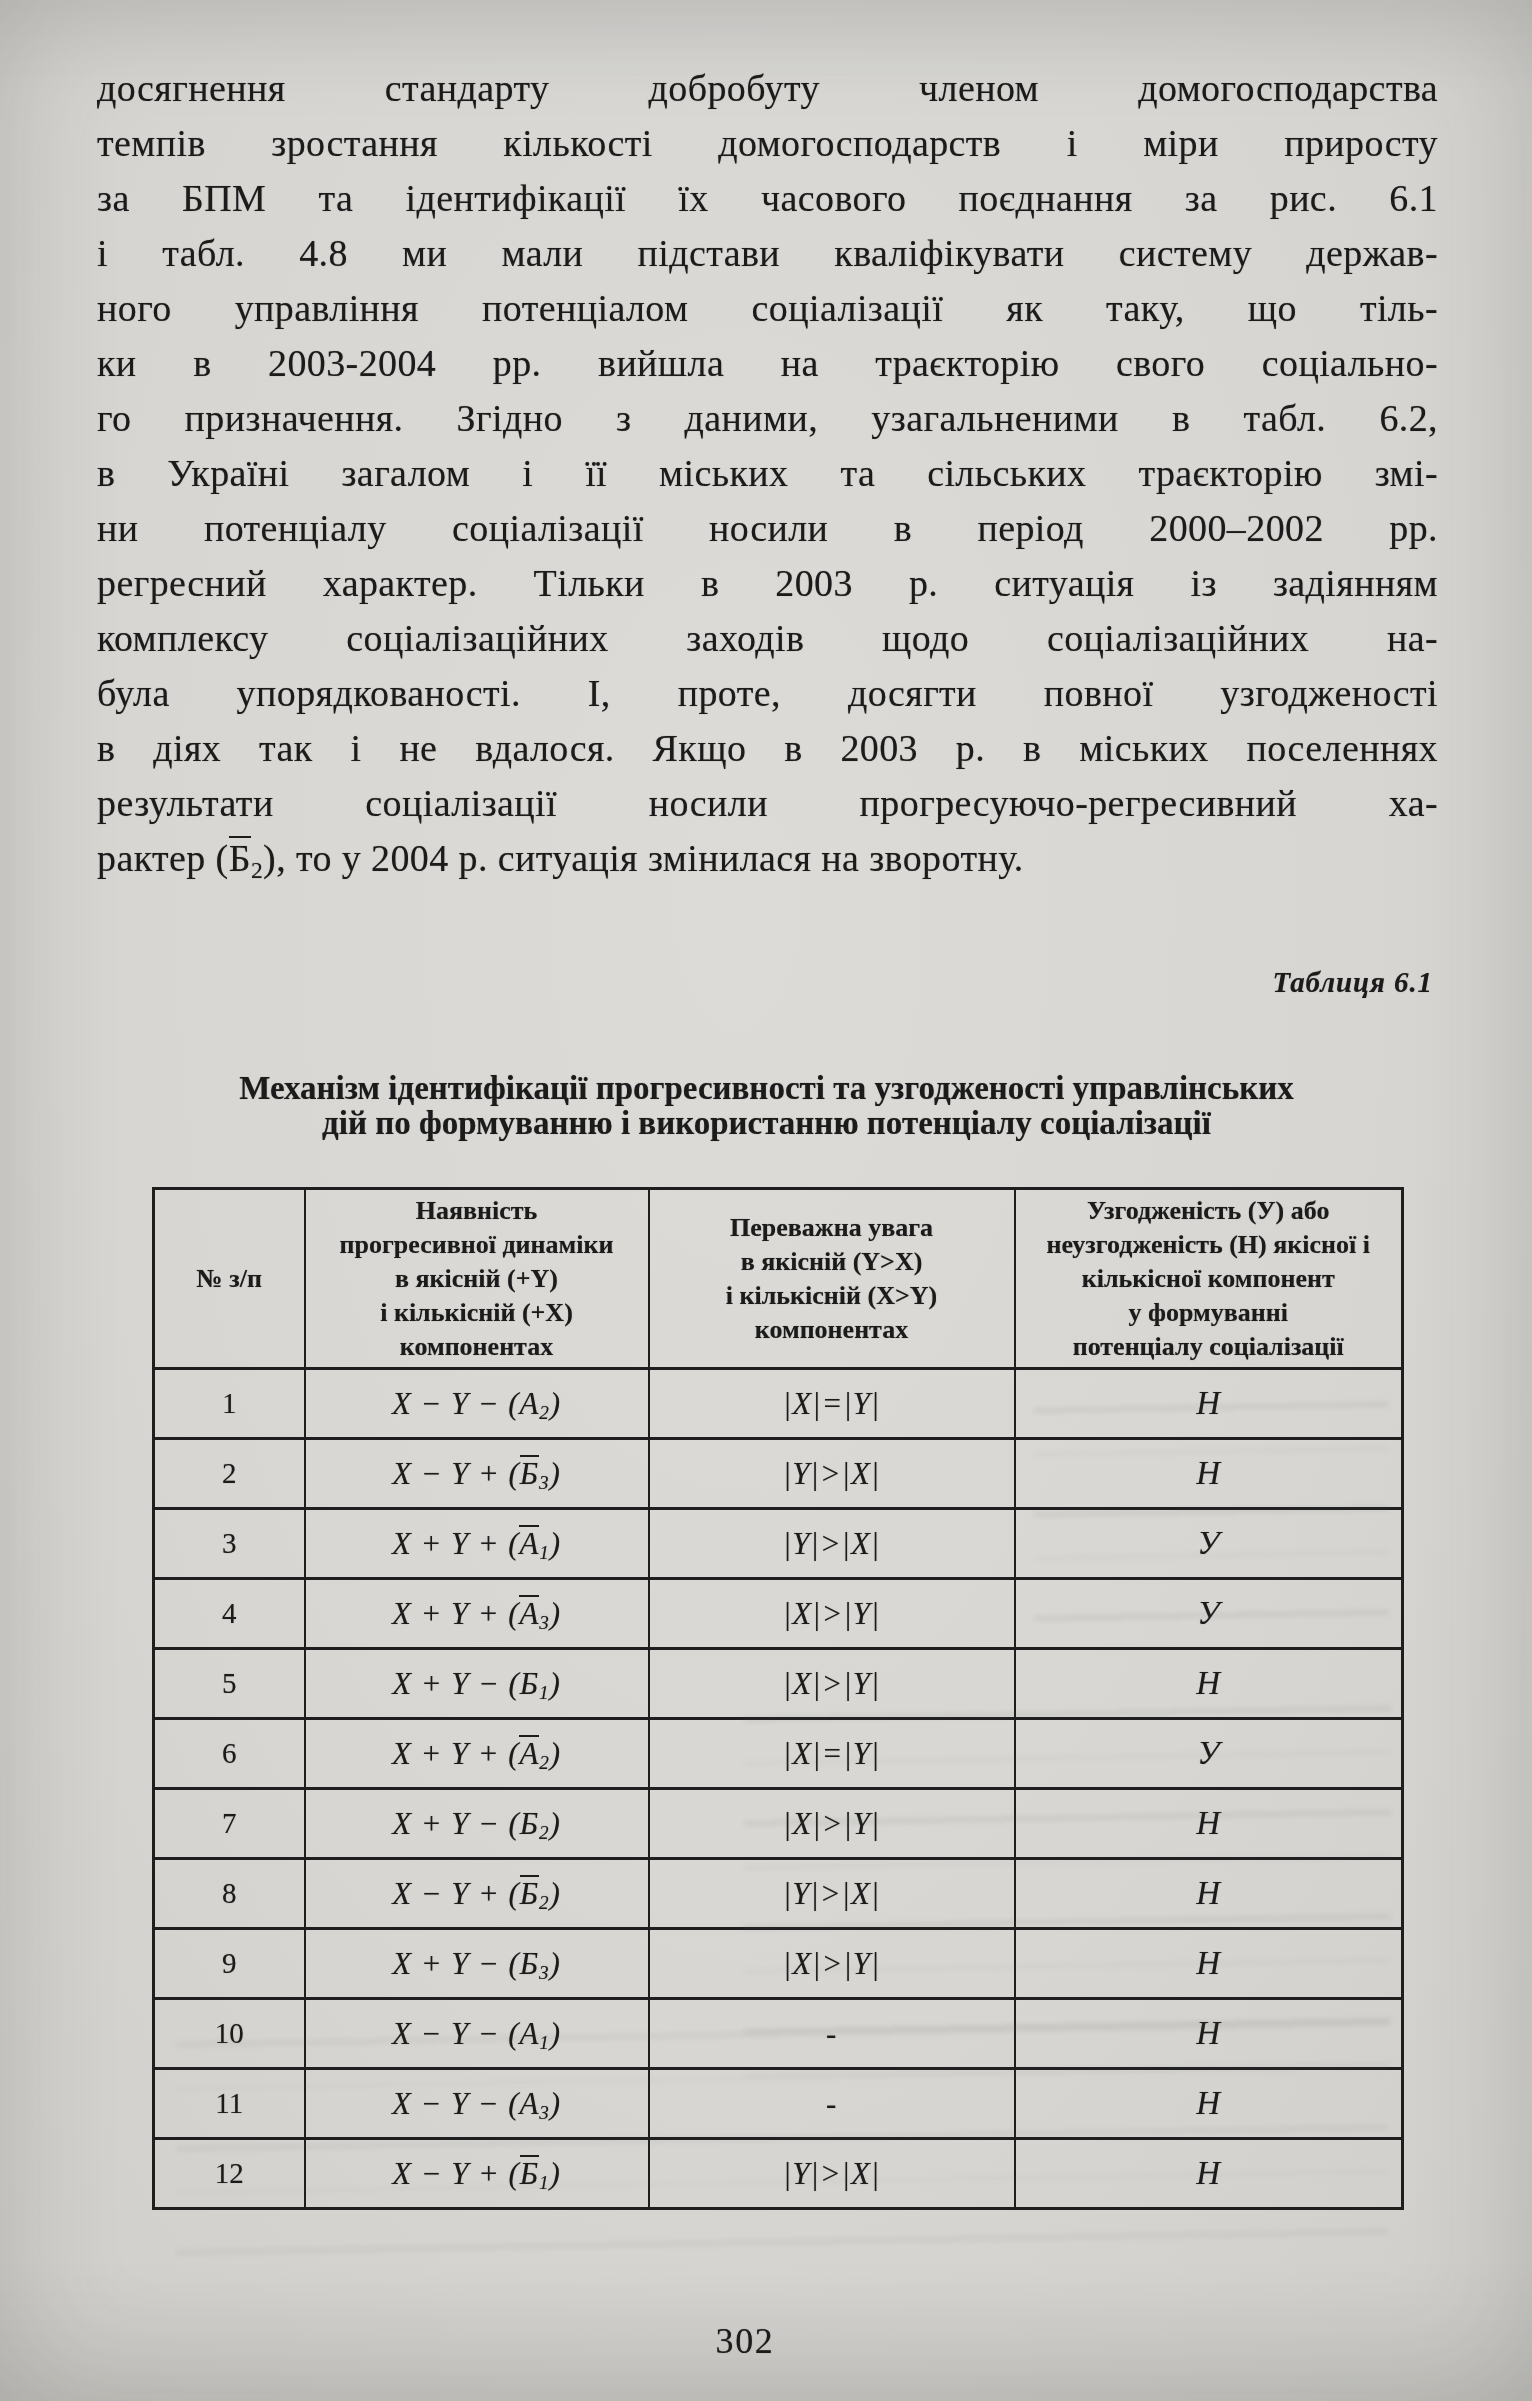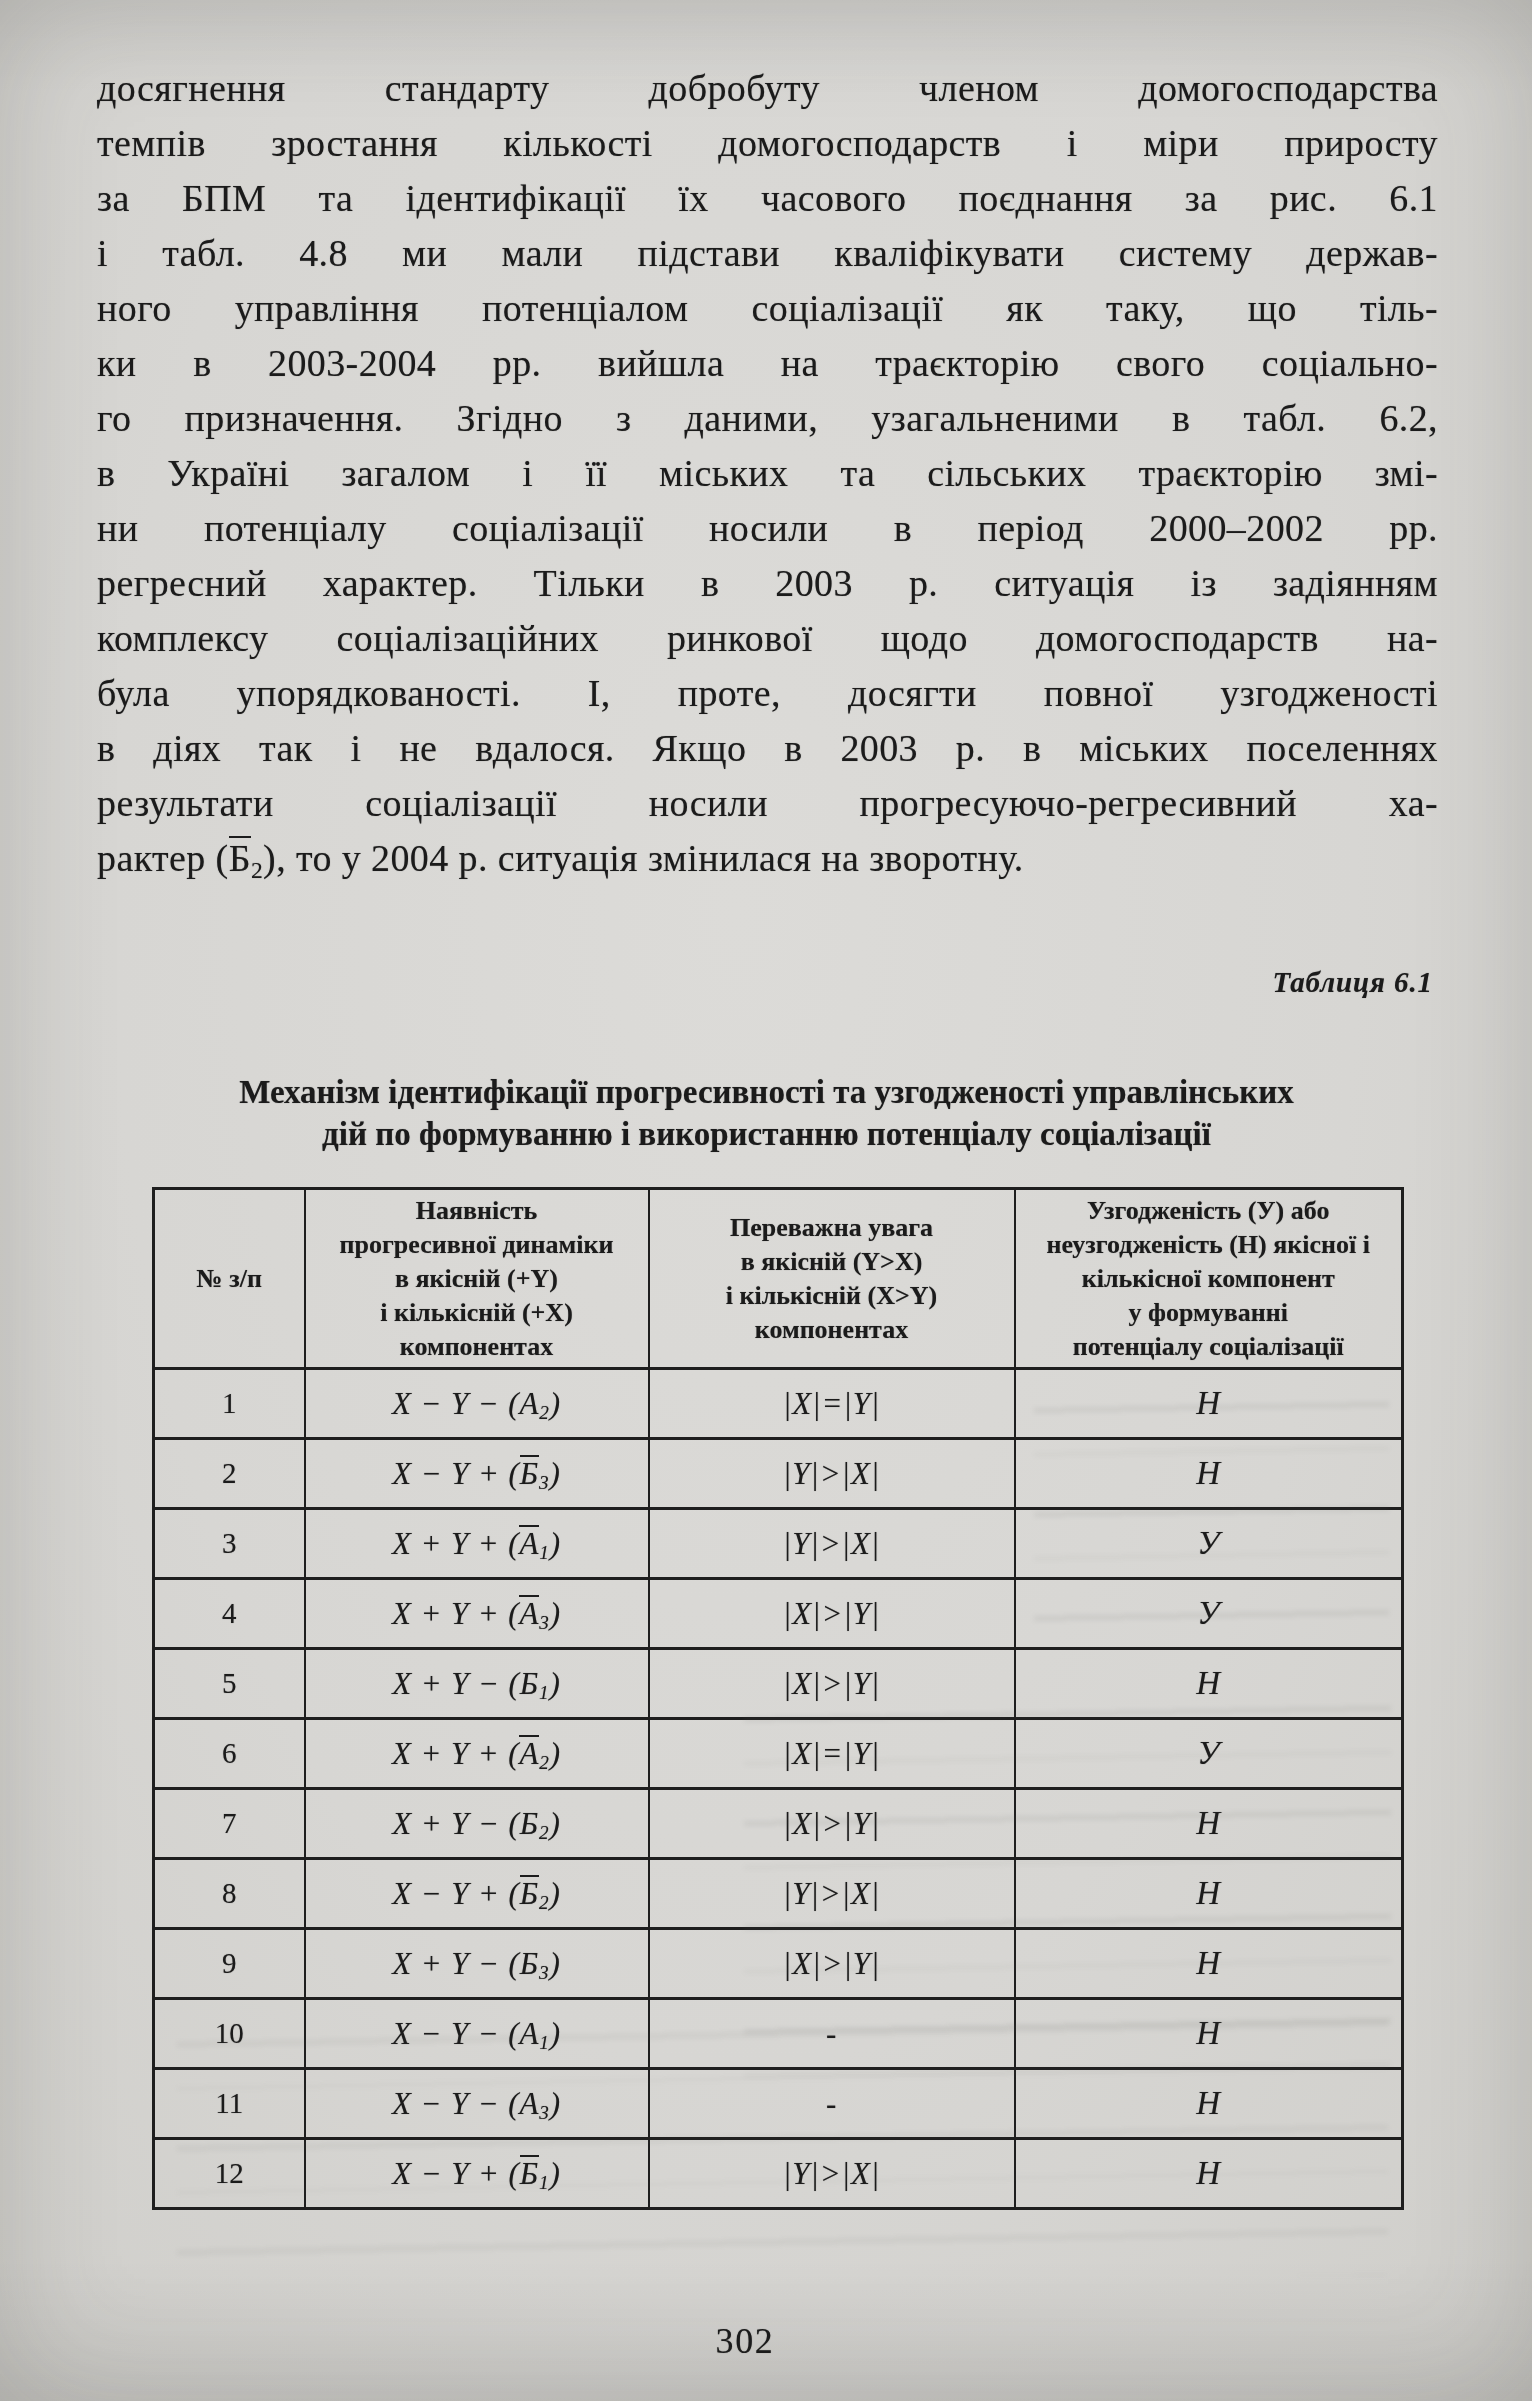--- a/index.html
+++ b/index.html
@@ -18,21 +18,21 @@
   .ink{text-shadow:0 0 1px rgba(25,25,25,.45);}
 
   
   .paragraph{position:absolute;left:97px;top:61px;width:1341px;font-size:38px;line-height:55px;letter-spacing:0.4px;}
   .pline{text-align:justify;text-align-last:justify;white-space:nowrap0;}
   .pline.last{text-align-last:auto;}
 
   
   .caption{position:absolute;right:100px;top:966px;font-size:29px;font-style:italic;font-weight:bold;letter-spacing:0.9px;}
   .tbl-title{position:absolute;left:83px;top:1071px;width:1367px;text-align:center;
-    font-size:33px;font-weight:bold;line-height:42px;white-space:pre-line;}
+    font-size:33px;font-weight:bold;line-height:35px;white-space:pre-line;}
 
   
   table.t{position:absolute;left:152px;top:1187px;border-collapse:collapse;table-layout:fixed;
     border:3.5px solid #1e1e1e;}
   table.t th,table.t td{border:2.6px solid #1e1e1e;border-top-width:3.5px;border-bottom-width:3.5px;
     vertical-align:middle;text-align:center;padding:0 5.2px;}
   table.t th{height:177px;font-size:26px;line-height:34px;font-weight:bold;white-space:pre-line;}
   table.t td{height:67px;}
   td.c-num{font-size:29px;}
   td.c-formula{font-size:31px;font-style:italic;letter-spacing:0.9px;}
@@ -61,21 +61,21 @@
       <div class="pline"><span>досягнення стандарту добробуту членом домогосподарства</span></div>
       <div class="pline"><span>темпів зростання кількості домогосподарств і міри приросту</span></div>
       <div class="pline"><span>за БПМ та ідентифікації їх часового поєднання за рис. 6.1</span></div>
       <div class="pline"><span>і табл. 4.8 ми мали підстави кваліфікувати систему держав-</span></div>
       <div class="pline"><span>ного управління потенціалом соціалізації як таку, що тіль-</span></div>
       <div class="pline"><span>ки в 2003-2004 рр. вийшла на траєкторію свого соціально-</span></div>
       <div class="pline"><span>го призначення. Згідно з даними, узагальненими в табл. 6.2,</span></div>
       <div class="pline"><span>в Україні загалом і її міських та сільських траєкторію змі-</span></div>
       <div class="pline"><span>ни потенціалу соціалізації носили в період 2000–2002 рр.</span></div>
       <div class="pline"><span>регресний характер. Тільки в 2003 р. ситуація із задіянням</span></div>
-      <div class="pline"><span>комплексу соціалізаційних ринкової щодо домогосподарств на-</span></div>
+      <div class="pline"><span>комплексу соціалізаційних заходів щодо соціалізаційних на-</span></div>
       <div class="pline"><span>була упорядкованості. І, проте, досягти повної узгодженості</span></div>
       <div class="pline"><span>в діях так і не вдалося. Якщо в 2003 р. в міських поселеннях</span></div>
       <div class="pline"><span>результати соціалізації носили прогресуючо-регресивний ха-</span></div>
       <div class="pline last"><span>рактер (</span><span class="ovl">Б</span><sub>2</sub><span>), то у 2004 р. ситуація змінилася на зворотну.</span></div>
     </div>
 
   <div class="caption ink">Таблиця 6.1</div>
   <div class="tbl-title ink">Механізм ідентифікації прогресивності та узгодженості управлінських
 дій по формуванню і використанню потенціалу соціалізації</div>
 

